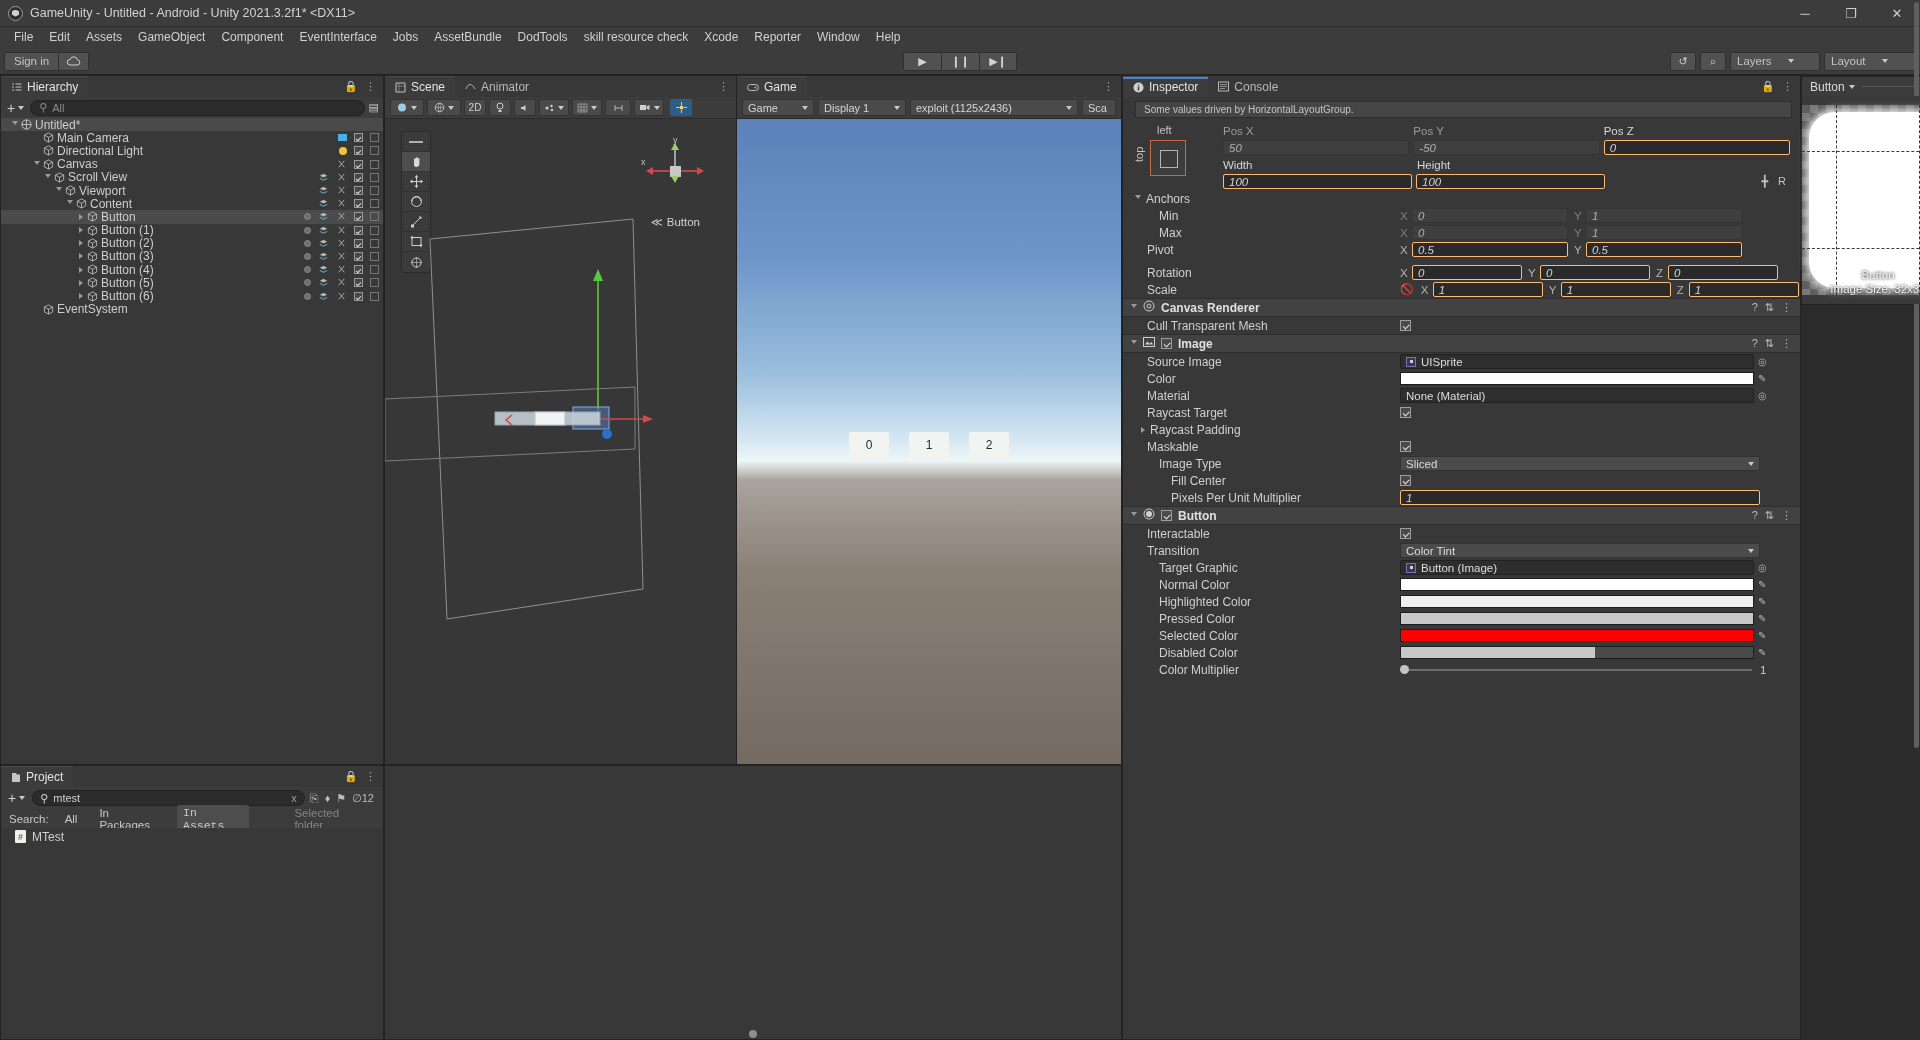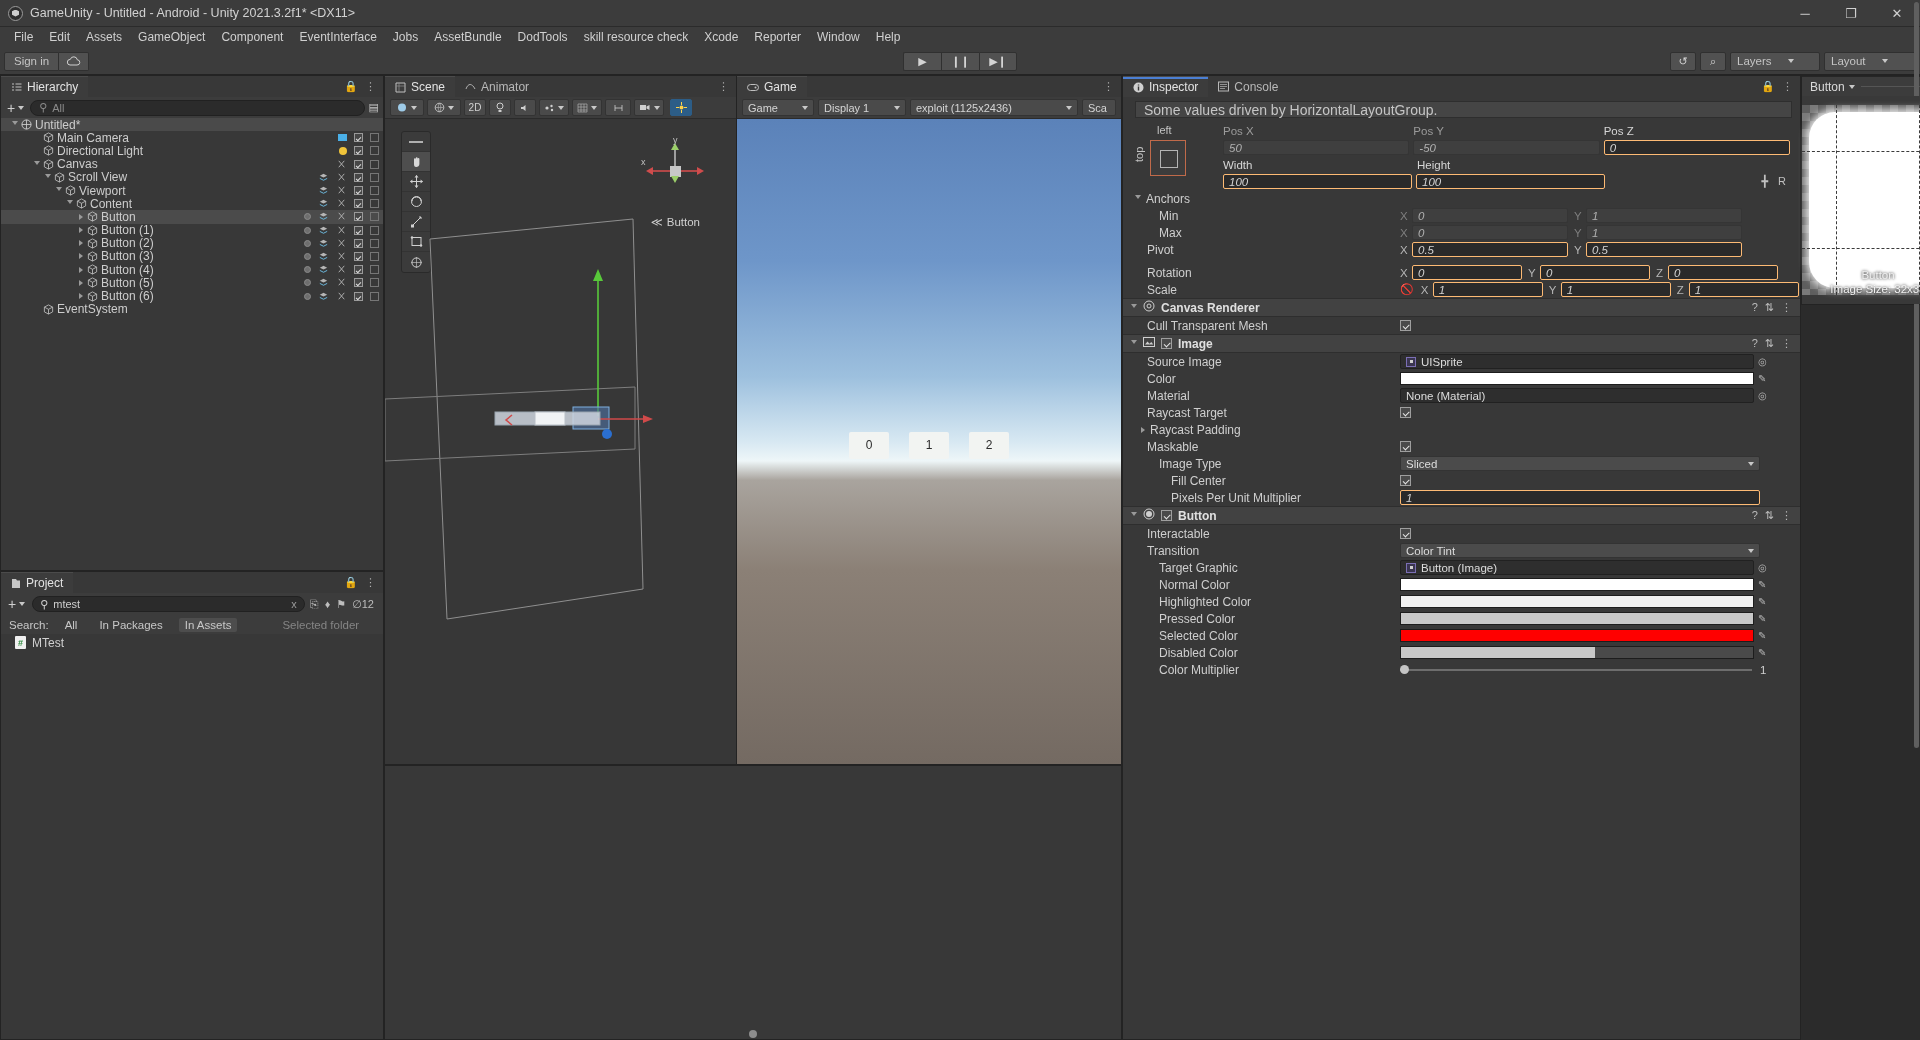--- a/index.html
+++ b/index.html
@@ -88,29 +88,29 @@
   .game-screen { width:100%; height:100%; background:linear-gradient(to bottom,#5b82b9 0%,#6e96c9 22%,#9dc0de 40%,#d7e8f2 50%,#eef6f8 53%,#a9a49e 56%,#8b8076 70%,#746a62 100%); position:relative;}
   .btn-strip { position:absolute; left:50%; transform:translateX(-50%); top:48.5%; display:flex; gap:20px;}
   .ui-btn { width:40px; height:27px; background:#f2f4f2; display:flex; align-items:center; justify-content:center; color:#2b2b2b; font-size:12px; border-radius:2px;}
 
   
   .p-toolbar { height:22px; background:#3c3c3c; display:flex; align-items:center; padding:0 5px; gap:5px; flex:none;}
   .p-search { width:290px; height:16px; background:#2b2b2b; border:1px solid #212121; border-radius:8px; display:flex; align-items:center; padding:0 7px; gap:5px; font-size:11px; color:#cfcfcf; margin-left:auto;}
   .p-icons { display:flex; align-items:center; gap:6px; color:#bdbdbd; font-size:11px; padding-right:4px;}
   .p-filterrow { height:19px; background:#3c3c3c; display:flex; align-items:center; gap:10px; padding:0 8px; font-size:11.5px; color:#c8c8c8; flex:none;}
   .p-chip { padding:1px 6px; border-radius:2px; }
-  .p-chip.active { background:#4d4d4d; }
+  .p-chip.active { background:#4d4d4d;font-family:Liberation Mono, monospace; }
   .p-chip.dim { color:#858585;margin-left:29px; }
   .p-list { flex:1; background:#383838; }
   .p-item { height:17px; display:flex; align-items:center; gap:6px; padding-left:14px; font-size:12px; color:#d0d0d0;}
   .cs-ico { width:11px; height:13px; background:#f0f0f0; border-radius:1px; display:flex; align-items:center; justify-content:center; color:#2e8b3e; font-size:9px; font-weight:bold;}
 
   
   .insp-body { flex:1; overflow:hidden; background:#383838; display:flex; flex-direction:column; min-height:0;}
-  .help-box { margin:4px 8px 2px 12px; background:#454545; border:1px solid #2e2e2e; height:17px; display:flex; align-items:center; padding:0 8px; font-size:14px; color:#c5c5c5;}
+  .help-box { margin:4px 8px 2px 12px; background:#454545; border:1px solid #2e2e2e; height:17px; display:flex; align-items:center; padding:0 8px; font-size:10px; color:#c5c5c5;}
   .row { height:17px; display:flex; align-items:center; font-size:12px; color:#cfcfcf; padding-left:12px;}
   .rlabel { width:265px; flex:none; }
   .rlabel.i1 { padding-left:12px; }
   .rlabel.i2 { padding-left:24px; }
   .rlabel.i3 { padding-left:36px; }
   .field { height:15px; background:#2a2a2a; border:1px solid #fdba74; border-radius:2px; display:flex; align-items:center; padding:0 5px; font-size:11.5px; color:#d2d2d2;font-style:italic;}
   .field.dim { background:#3f3f3f; border-color:#353535; color:#b0b0b0;}
   .axis { width:12px; color:#b5b5b5; font-size:11.5px; flex:none; }
   .axis.dim { color:#7e7e7e; }
   .comp-head { height:19px; background:#424242; display:flex; align-items:center; gap:6px; padding-left:8px; border-top:1px solid #2e2e2e; border-bottom:1px solid #2e2e2e; font-size:12px; font-weight:bold; color:#e0e0e0;}
@@ -202,21 +202,21 @@
       <div class="drop" style="width:92px">
         <span>Layout</span>
         <span class="caret"></span>
       </div>
     </div>
   </div>
 
   <div class="main">
 
     <div class="col-left">
-      <div class="panel" style="height:496px">
+      <div class="panel" style="height:690px">
         <div class="tabrow">
           <div class="tab active">
             <svg width="11" height="11" viewBox="0 0 11 11">
                 <path d="M1 2h2M1 5h2M1 8h2M4.5 2h6M4.5 5h6M4.5 8h6" stroke="#c0c0c0" stroke-width="1"></path>
               </svg>
             <span>Hierarchy</span>
           </div>
           <div class="tab-tools">
             <span>🔒</span>
             <span>⋮</span>

